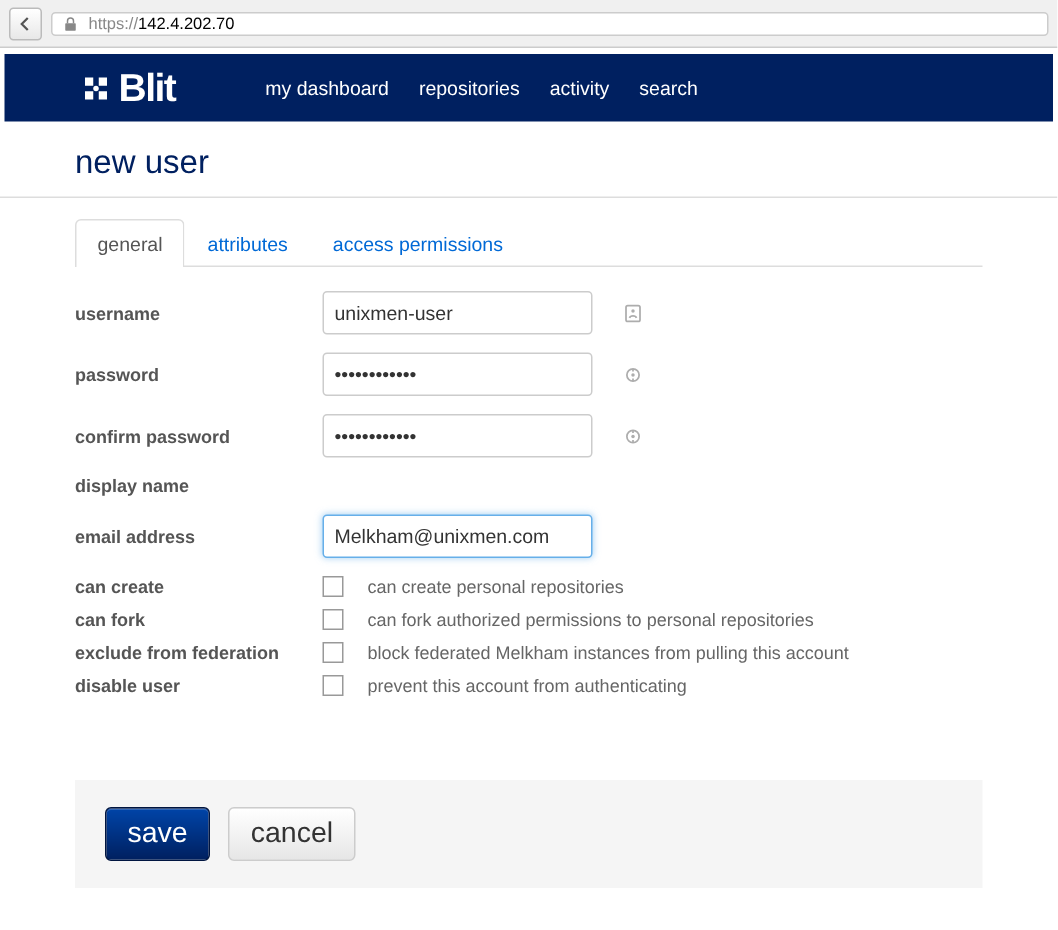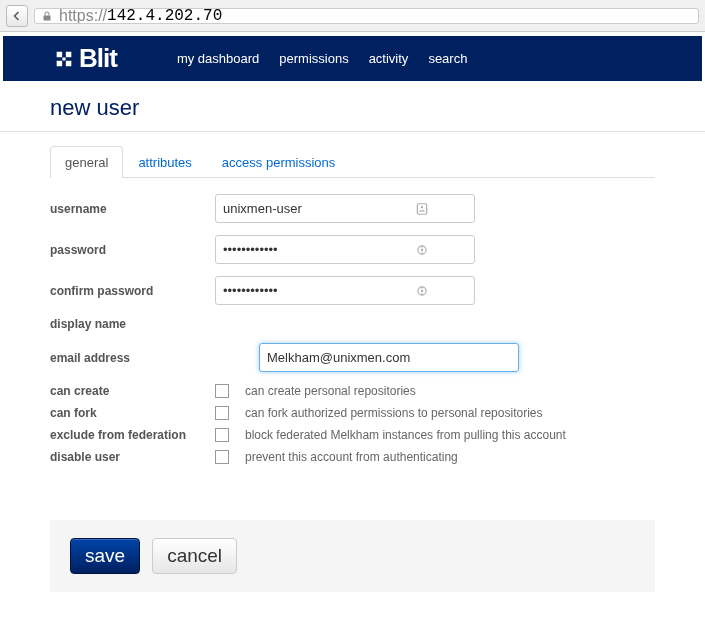--- a/index.html
+++ b/index.html
@@ -1,41 +1,41 @@
 <!DOCTYPE html>
 <html><head>
 <meta charset="utf-8">
 <style>
   * { box-sizing: border-box; }
   html, body { margin:0; padding:0; font-family: "Helvetica Neue", Helvetica, Arial, sans-serif; font-size:13px; color:#333; background:#fff; }
   .browser-bar { display:flex; align-items:center; height:32px; background:#f0f0f0; border-bottom:1px solid #ccc; padding:0 6px; gap:6px; }
   .back-btn { width:22px; height:22px; border:1px solid #bbb; border-radius:3px; background:linear-gradient(#fff,#e8e8e8); display:flex; align-items:center; justify-content:center; }
   .back-btn svg { width:12px; height:12px; }
-  .url-bar { flex:1; height:16px; border:1px solid #ccc; border-radius:3px; background:#fff; display:flex; align-items:center; padding:0 6px; font-size:16px; color:#333; overflow:hidden; white-space:nowrap; }
+  .url-bar { flex:1; height:16px; border:1px solid #ccc; border-radius:3px; background:#fff; display:flex; align-items:center; padding:0 6px; font-size:11px; color:#333; overflow:hidden; white-space:nowrap; }
   .url-bar .lock-icon { width:12px; height:12px; margin-right:6px; flex-shrink:0; }
   .url-bar .proto { color:#888; }
-  .url-bar .host { color:#000;font-family:Liberation Mono, monospace; }
+  .url-bar .host { color:#000; }
   .url-bar .rest { color:#888; }
   .navbar { background:#002060; height:45px; display:flex; align-items:center; padding:0 30px 0 50px; margin:4px 3px 0 3px; }
   .logo { color:#fff; font-weight:bold; font-size:26px; display:flex; align-items:center; letter-spacing:-1px; }
   .logo-icon { width:22px; height:22px; margin-right:4px; }
   .nav-links { display:flex; margin-left:60px; gap:20px; }
   .nav-links a { color:#fff; text-decoration:none; font-size:13px; }
   .page-title { color:#002060; font-size:22px; font-weight:normal; padding:14px 0 10px 50px; }
   .hr { border:0; border-top:1px solid #ddd; margin:0; }
   .content { padding:14px 50px 30px 50px; }
   .tabs { display:flex; border-bottom:1px solid #ddd; }
   .tab { padding:8px 14px; font-size:13px; color:#0069d6; cursor:pointer; border:1px solid transparent; border-bottom:none; margin-bottom:-1px; }
   .tab.active { color:#555; background:#fff; border-color:#ddd; border-radius:4px 4px 0 0; }
   .form { padding:16px 0 20px 0; }
   .form-row { display:flex; align-items:center; margin-bottom:12px; }
   .form-row.chk { margin-bottom:8px; }
   .form-label { width:165px; font-weight:bold; font-size:12px; color:#555; }
-  .text-input { width:260px; padding:5px 7px; border:1px solid #ccc; border-radius:3px; font-size:13px; color:#333; height:29px; }
-  .text-input.focused { outline:none; border-color:#66afe9; box-shadow:0 0 5px rgba(102,175,233,0.6);margin-left:44px; }
+  .text-input { width:180px; padding:5px 7px; border:1px solid #ccc; border-radius:3px; font-size:13px; color:#333; height:29px; }
+  .text-input.focused { outline:none; border-color:#66afe9; box-shadow:0 0 5px rgba(102,175,233,0.6); }
   .input-wrap { position:relative; width:220px; }
   .input-wrap .field-icon { position:absolute; right:6px; top:50%; transform:translateY(-50%); width:14px; height:14px; opacity:0.6; }
   .chk-box { width:14px; height:14px; border:1px solid #999; background:#fff; margin-right:16px; flex-shrink:0; }
   .chk-desc { font-size:12px; color:#666; }
   .button-bar { background:#f5f5f5; padding:18px 20px; margin-top:28px; display:flex; gap:12px; }
   .btn { padding:6px 14px; border-radius:4px; font-size:19px; cursor:pointer; border:1px solid #ccc; }
   .btn-primary { background:linear-gradient(#0044a8,#002060); color:#fff; border-color:#001540; box-shadow: inset 0 1px 0 rgba(255,255,255,0.2); }
   .btn-default { background:linear-gradient(#fff,#e6e6e6); color:#333; }
 </style>
 </head>
@@ -60,21 +60,21 @@
 <div class="navbar">
   <div class="logo">
     <svg class="logo-icon" viewBox="0 0 24 24">
         <path d="M4 4h6v6H4zM14 4h6v6h-6zM4 14h6v6H4zM14 14h6v6h-6z" fill="#fff"></path>
         <circle cx="12" cy="12" r="2" fill="#fff"></circle>
       </svg>
     <span>Blit</span>
   </div>
   <div class="nav-links">
     <a>my dashboard</a>
-    <a>permissions</a>
+    <a>repositories</a>
     <a>activity</a>
     <a>search</a>
   </div>
 </div>
 
 <div class="page-title">new user</div>
 <hr class="hr">
 
 <div class="content">
   <div class="tabs">

